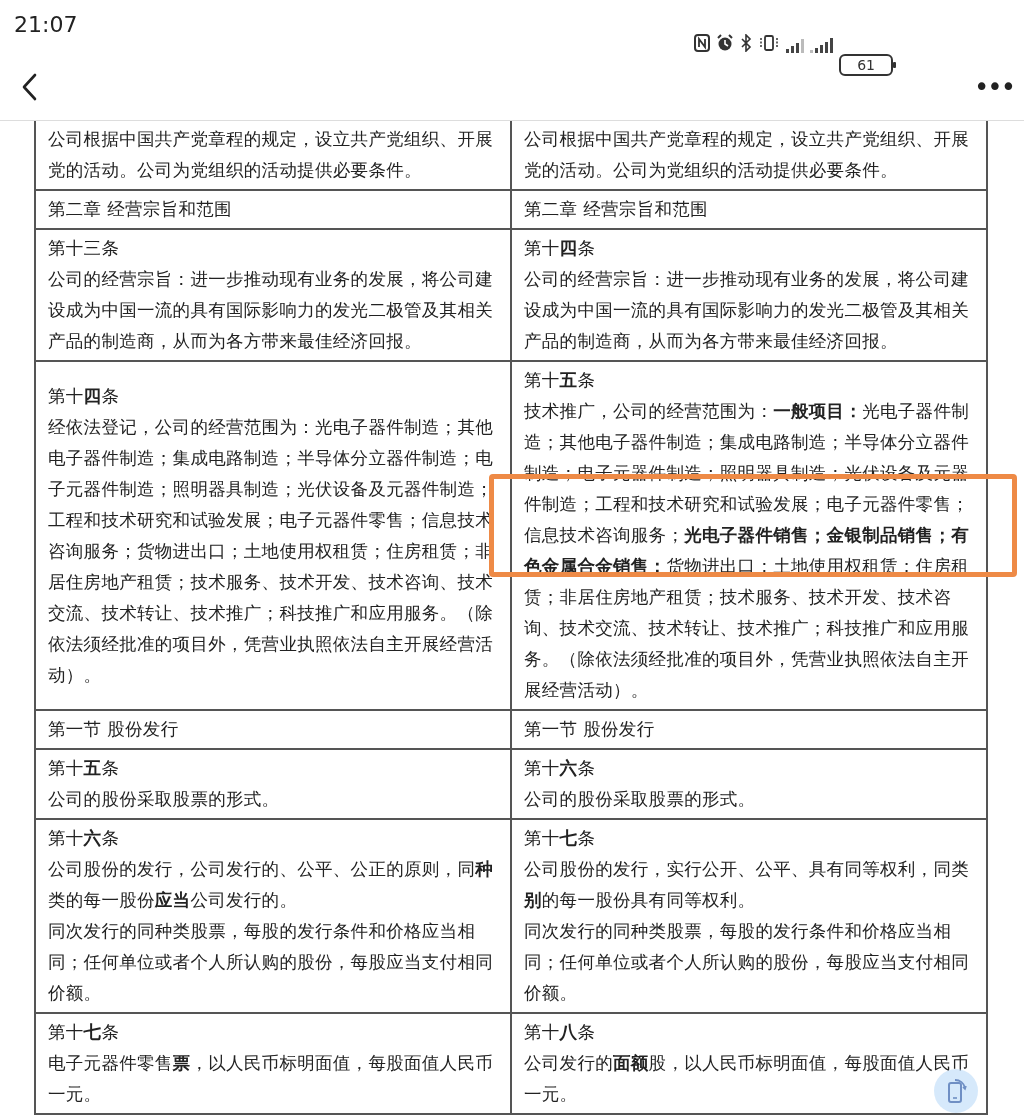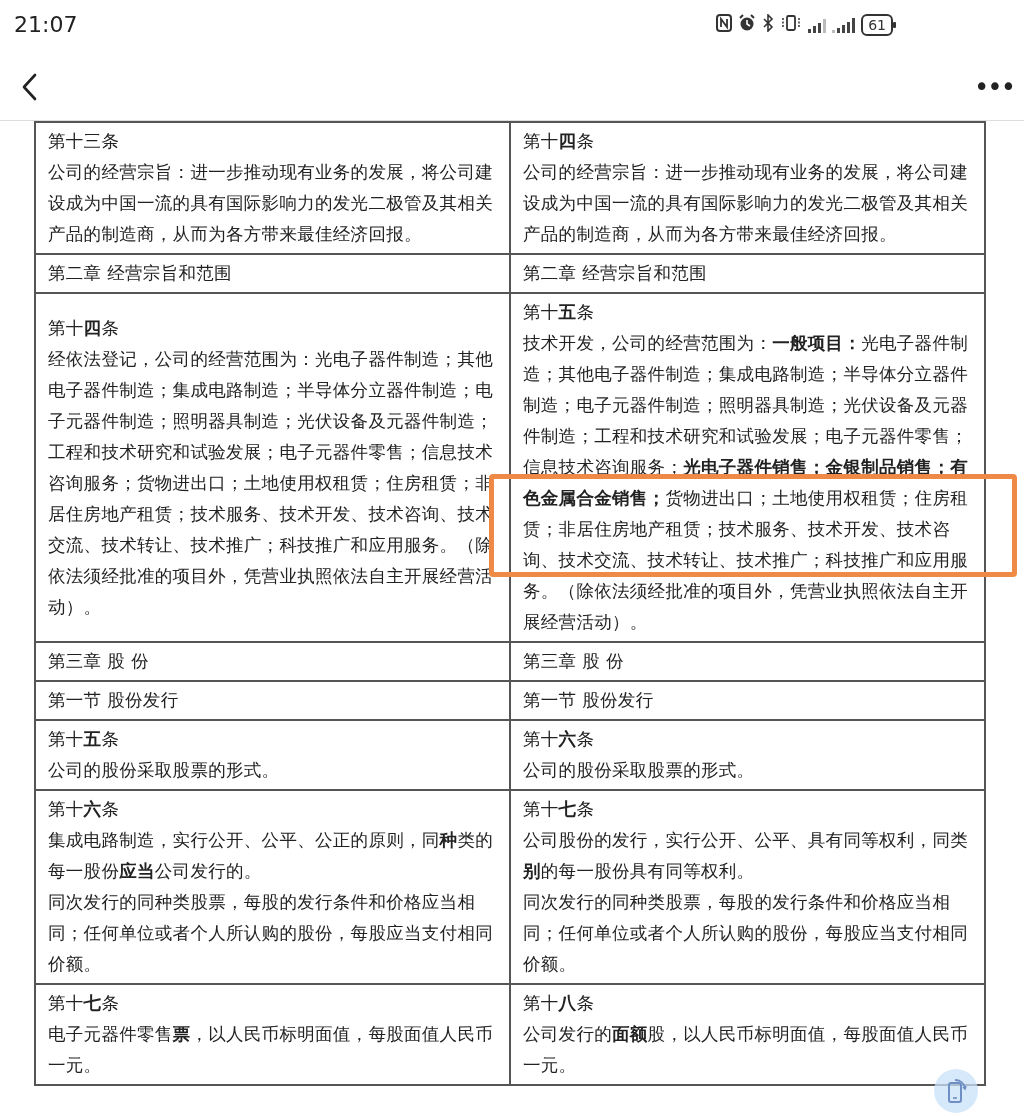--- a/index.html
+++ b/index.html
@@ -1,21 +1,21 @@
 <!DOCTYPE html>
 <html><head>
 <meta charset="utf-8">
 <style>
   html, body { margin:0; padding:0; background:#fff; }
   body { width:1024px; height:1116px; position:relative; overflow:hidden;
          font-family:"DejaVu Serif","Liberation Serif",serif; color:#222; }
   .status-bar { position:absolute; left:0; top:0; width:907px; height:55px; }
   .status-time { position:absolute; left:14px; top:12px; font-family:"DejaVu Sans","Liberation Sans",sans-serif; font-size:22px; color:#222; }
   .status-icons { position:absolute; right:14px; top:14px; display:flex; align-items:center; gap:6px; font-family:"DejaVu Sans","Liberation Sans",sans-serif; font-size:17px; color:#333; }
-  .battery { border:2px solid #333; border-radius:6px; padding:0 5px; font-size:14px; line-height:18px; position:relative; }
+  .battery { border:2px solid #333; border-radius:6px; padding:0 16px; font-size:14px; line-height:18px; position:relative;margin-top:40px; }
   .battery::after { content:""; position:absolute; right:-5px; top:6px; width:3px; height:6px; background:#333; border-radius:1px; }
   .sig { display:inline-flex; align-items:flex-end; gap:2px; height:16px; }
   .sig i { display:block; width:3px; background:#444; }
   .nav-bar { position:absolute; left:0; top:55px; width:1024px; height:65px; border-bottom:1px solid #ddd; }
   .back-btn { position:absolute; left:16px; top:14px; width:30px; height:36px; cursor:pointer; }
   .more-btn { position:absolute; right:20px; top:14px; width:30px; height:36px; font-size:26px; line-height:36px; text-align:center; cursor:pointer; color:#222; font-family:"DejaVu Sans",sans-serif; letter-spacing:-2px; }
   .doc { position:absolute; left:34px; top:121px; width:952px; }
   table { border-collapse:collapse; width:952px; table-layout:fixed; }
   td { border:2px solid #555; vertical-align:middle; padding:3px 0 3px 12px; font-size:17.5px; line-height:31px; letter-spacing:0.3px; word-break:break-all; }
   td.col-l { width:462px; }
@@ -79,66 +79,66 @@
       </svg>
   </div>
   <div class="more-btn">
     <span>•••</span>
   </div>
 </div>
 
 <div class="doc">
   <table>
     <tbody>
+        <tr class="first-row">
+      <td class="col-l"><span>公司根据中国共产党章程的规定，设立共产党组织、开展党的活动。公司为党组织的活动提供必要条件。</span></td>
+      <td class="col-r"><span>公司根据中国共产党章程的规定，设立共产党组织、开展党的活动。公司为党组织的活动提供必要条件。</span></td>
+    </tr>
+    <tr>
+      <td>第二章 经营宗旨和范围</td>
+      <td>第二章 经营宗旨和范围</td>
+    </tr>
     <tr>
       <td>
         <div>第十三条</div>
         <div>公司的经营宗旨：进一步推动现有业务的发展，将公司建设成为中国一流的具有国际影响力的发光二极管及其相关产品的制造商，从而为各方带来最佳经济回报。</div>
       </td>
       <td>
         <div><span>第十</span><b>四</b><span>条</span></div>
         <div>公司的经营宗旨：进一步推动现有业务的发展，将公司建设成为中国一流的具有国际影响力的发光二极管及其相关产品的制造商，从而为各方带来最佳经济回报。</div>
       </td>
     </tr>
     <tr>
-      <td>第二章 经营宗旨和范围</td>
-      <td>第二章 经营宗旨和范围</td>
-    </tr>
-    <tr>
       <td style="padding-top:14px;padding-bottom:14px;">
         <div><span>第十</span><b>四</b><span>条</span></div>
         <div>经依法登记，公司的经营范围为：光电子器件制造；其他电子器件制造；集成电路制造；半导体分立器件制造；电子元器件制造；照明器具制造；光伏设备及元器件制造；工程和技术研究和试验发展；电子元器件零售；信息技术咨询服务；货物进出口；土地使用权租赁；住房租赁；非居住房地产租赁；技术服务、技术开发、技术咨询、技术交流、技术转让、技术推广；科技推广和应用服务。（除依法须经批准的项目外，凭营业执照依法自主开展经营活动）。</div>
       </td>
       <td>
         <div><span>第十</span><b>五</b><span>条</span></div>
-        <div><span>技术开发，公司的经营范围为：</span><b>一般项目：</b><span>光电子器件制造；其他电子器件制造；集成电路制造；半导体分立器件制造；电子元器件制造；照明器具制造；光伏设备及元器件制造；工程和技术研究和试验发展；电子元器件零售；信息技术咨询服务；</span><b>光电子器件销售；金银制品销售；有色金属合金销售；</b><span>货物进出口；土地使用权租赁；住房租赁；非居住房地产租赁；技术服务、技术开发、技术咨询、技术交流、技术转让、技术推广；科技推广和应用服务。（除依法须经批准的项目外，凭营业执照依法自主开展经营活动）。</span></div>
+        <div><span>技术推广，公司的经营范围为：</span><b>一般项目：</b><span>光电子器件制造；其他电子器件制造；集成电路制造；半导体分立器件制造；电子元器件制造；照明器具制造；光伏设备及元器件制造；工程和技术研究和试验发展；电子元器件零售；信息技术咨询服务；</span><b>光电子器件销售；金银制品销售；有色金属合金销售；</b><span>货物进出口；土地使用权租赁；住房租赁；非居住房地产租赁；技术服务、技术开发、技术咨询、技术交流、技术转让、技术推广；科技推广和应用服务。（除依法须经批准的项目外，凭营业执照依法自主开展经营活动）。</span></div>
       </td>
-    </tr>
-    <tr>
-      <td>第三章 股 份</td>
-      <td>第三章 股 份</td>
     </tr>
     <tr>
       <td>第一节 股份发行</td>
       <td>第一节 股份发行</td>
     </tr>
     <tr>
       <td>
         <div><span>第十</span><b>五</b><span>条</span></div>
         <div>公司的股份采取股票的形式。</div>
       </td>
       <td>
         <div><span>第十</span><b>六</b><span>条</span></div>
         <div>公司的股份采取股票的形式。</div>
       </td>
     </tr>
     <tr>
       <td>
         <div><span>第十</span><b>六</b><span>条</span></div>
-        <div><span>集成电路制造，实行公开、公平、公正的原则，同</span><b>种</b><span>类的每一股份</span><b>应当</b><span>公司发行的。</span></div>
+        <div><span>公司股份的发行，公司发行的、公平、公正的原则，同</span><b>种</b><span>类的每一股份</span><b>应当</b><span>公司发行的。</span></div>
         <div>同次发行的同种类股票，每股的发行条件和价格应当相同；任何单位或者个人所认购的股份，每股应当支付相同价额。</div>
       </td>
       <td>
         <div><span>第十</span><b>七</b><span>条</span></div>
         <div><span>公司股份的发行，实行公开、公平、具有同等权利，同类</span><b>别</b><span>的每一股份具有同等权利。</span></div>
         <div>同次发行的同种类股票，每股的发行条件和价格应当相同；任何单位或者个人所认购的股份，每股应当支付相同价额。</div>
       </td>
     </tr>
     <tr>
       <td>

